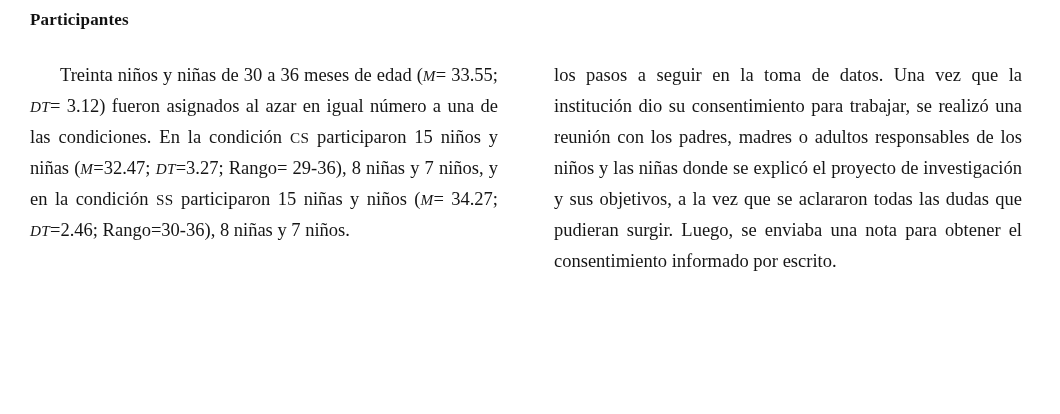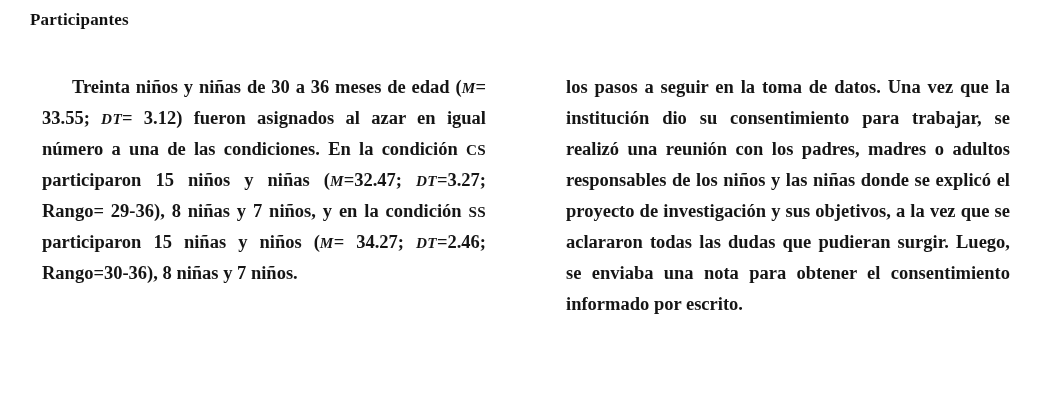--- a/index.html
+++ b/index.html
@@ -33,27 +33,26 @@
     display: flex;
     flex-direction: row;
     align-items: flex-start;
     gap: 56px;
   }
   .col {
     width: 468px;
     flex: 0 0 468px;
   }
   p {
-    margin: 12px;
+    margin: 0;
     font-size: 18.5px;
     line-height: 31px;
     text-align: justify;
     text-justify: inter-word;
     color: #151515;
-    font-weight: bold;
   }
   p + p {
     margin-top: 4px;
   }
   p.indent {
     text-indent: 30px;
   }
   .sc {
     font-size: 15.2px;
     letter-spacing: 0.3px;

